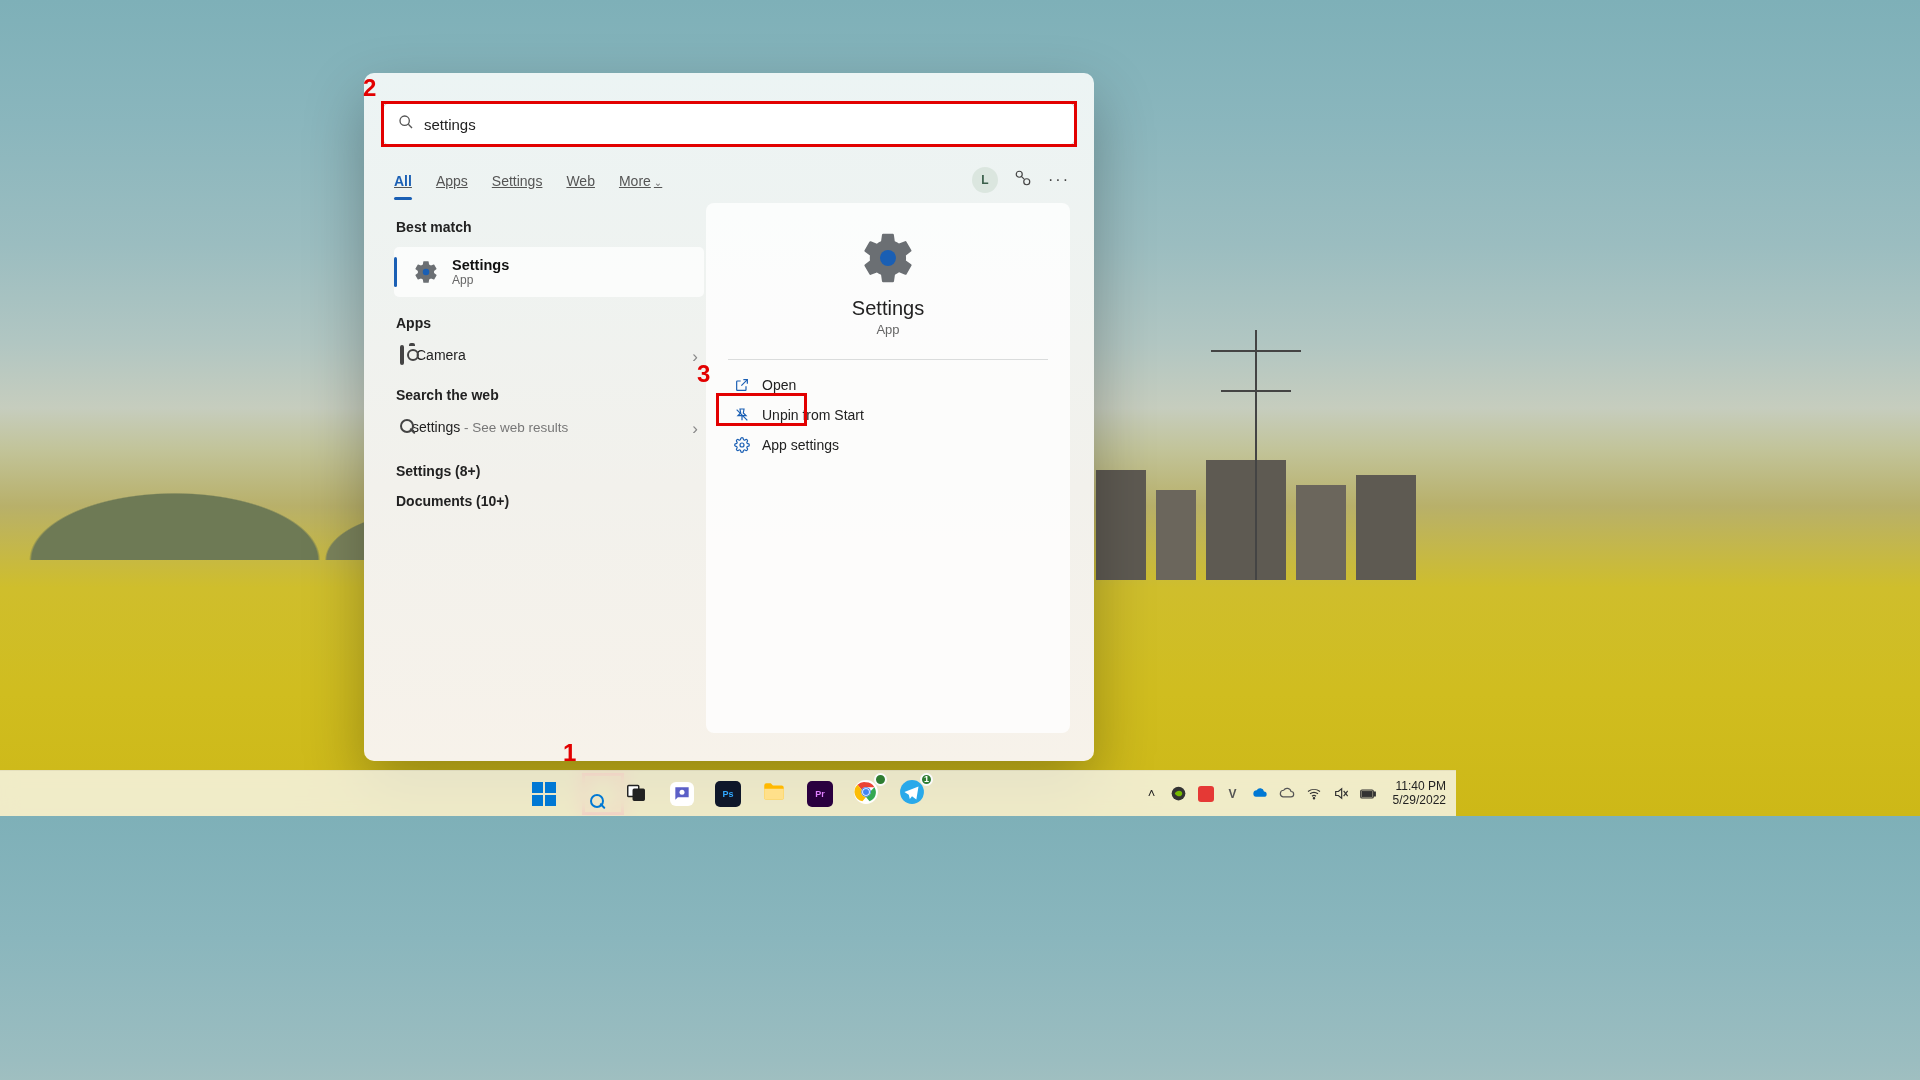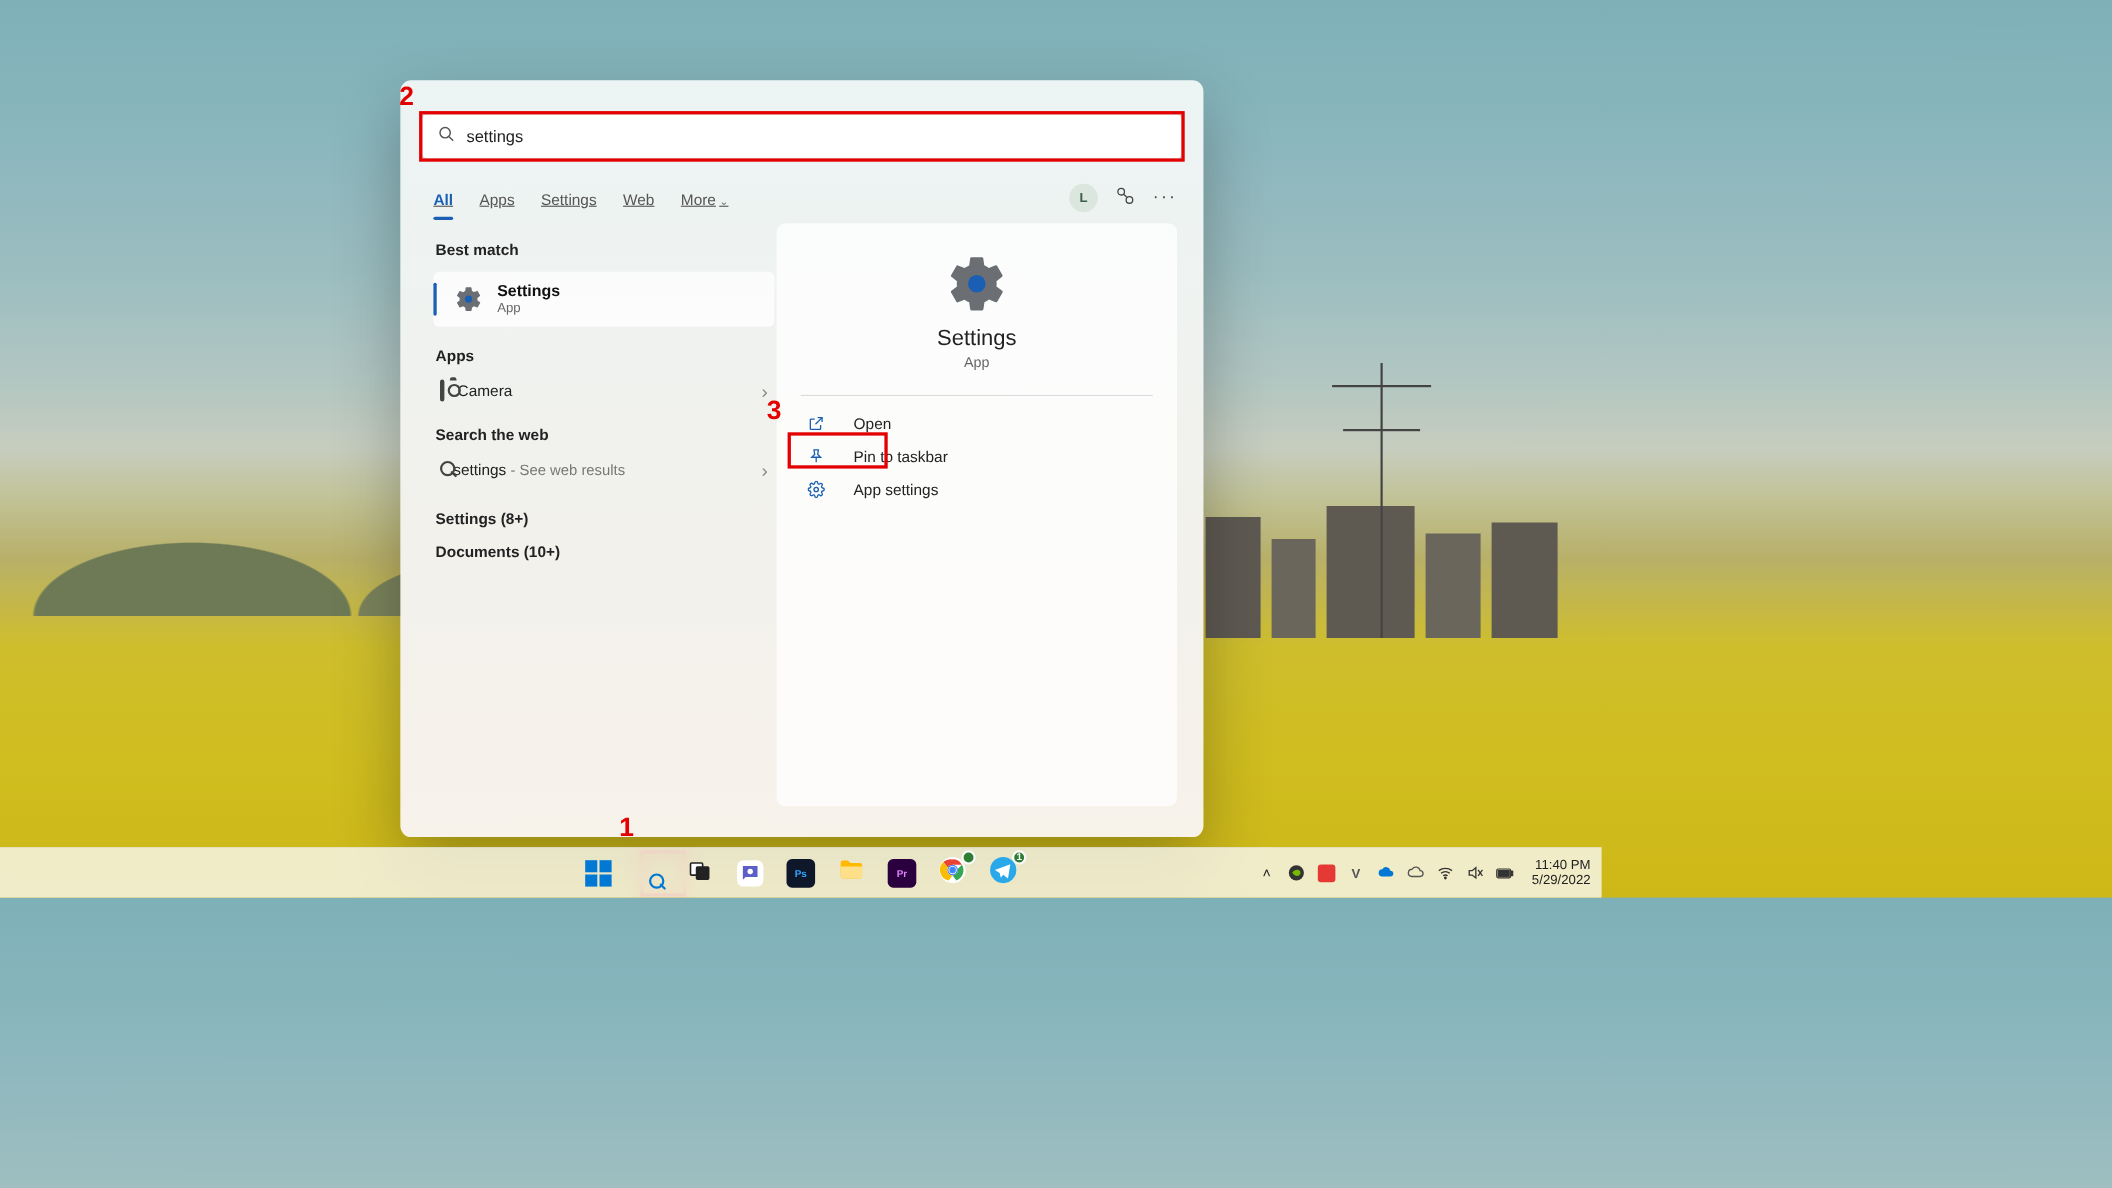--- a/index.html
+++ b/index.html
@@ -123,21 +123,21 @@
     width: 364px; height: 530px;
     background: rgba(255,255,255,.78);
     border-radius: 8px;
     padding: 26px 22px 10px;
   }
   .biggear { width: 58px; height: 58px; margin: 0 auto 10px; }
   .rp-title { text-align:center; font-size: 20px; color:#222; font-weight:400; }
   .rp-sub { text-align:center; font-size: 13px; color:#666; margin-top:2px; }
   .rp-hr { height:1px; background:#dadcdc; margin: 22px 0 10px; }
   .action {
-    display:flex; align-items:center; gap:26px;
+    display:flex; align-items:center; gap:12px;
     font-size:14px; color:#222;
     padding: 7px 6px; border-radius:4px; cursor:pointer;
   }
   .action svg { stroke:#1a5fb4; }
 
   
   .ann { position:absolute; border:3px solid #e20000; pointer-events:none; }
   .num { position:absolute; color:#e20000; font-weight:900; font-size:24px; font-family: Arial, sans-serif; pointer-events:none; }
 
   
@@ -275,22 +275,23 @@
           <path d="M14 4h6v6"></path>
           <path d="M20 4 11 13"></path>
           <path d="M18 14v5a1 1 0 0 1-1 1H5a1 1 0 0 1-1-1V7a1 1 0 0 1 1-1h5"></path>
         </svg>
       <span>Open</span>
     </div>
     <div class="action">
       <svg width="16" height="16" viewBox="0 0 24 24" fill="none" stroke-width="1.8">
           <path d="M9 3h6l-1 6 4 4H6l4-4Z"></path>
           <path d="M12 13v7"></path>
-        </svg>
-      <span>Pin to taskbar</span>
+          <line x1="4" y1="4" x2="20" y2="20"></line>
+        </svg>
+      <span>Unpin from Start</span>
     </div>
     <div class="action">
       <svg width="16" height="16" viewBox="0 0 24 24" fill="none" stroke-width="1.8">
           <circle cx="12" cy="12" r="3"></circle>
           <path d="M19.4 15a1.7 1.7 0 0 0 .34 1.87l.06.06a2 2 0 1 1-2.83 2.83l-.06-.06A1.7 1.7 0 0 0 15 19.4a1.7 1.7 0 0 0-1 1.56V21a2 2 0 0 1-4 0v-.09A1.7 1.7 0 0 0 9 19.4a1.7 1.7 0 0 0-1.87.34l-.06.06a2 2 0 1 1-2.83-2.83l.06-.06A1.7 1.7 0 0 0 4.6 15a1.7 1.7 0 0 0-1.56-1H3a2 2 0 0 1 0-4h.09A1.7 1.7 0 0 0 4.6 9a1.7 1.7 0 0 0-.34-1.87l-.06-.06a2 2 0 1 1 2.83-2.83l.06.06A1.7 1.7 0 0 0 9 4.6a1.7 1.7 0 0 0 1-1.56V3a2 2 0 0 1 4 0v.09c0 .67.4 1.27 1 1.51a1.7 1.7 0 0 0 1.87-.34l.06-.06a2 2 0 1 1 2.83 2.83l-.06.06A1.7 1.7 0 0 0 19.4 9c.24.6.84 1 1.51 1H21a2 2 0 0 1 0 4h-.09a1.7 1.7 0 0 0-1.51 1Z"></path>
         </svg>
       <span>App settings</span>
     </div>
   </div>
 </div>

